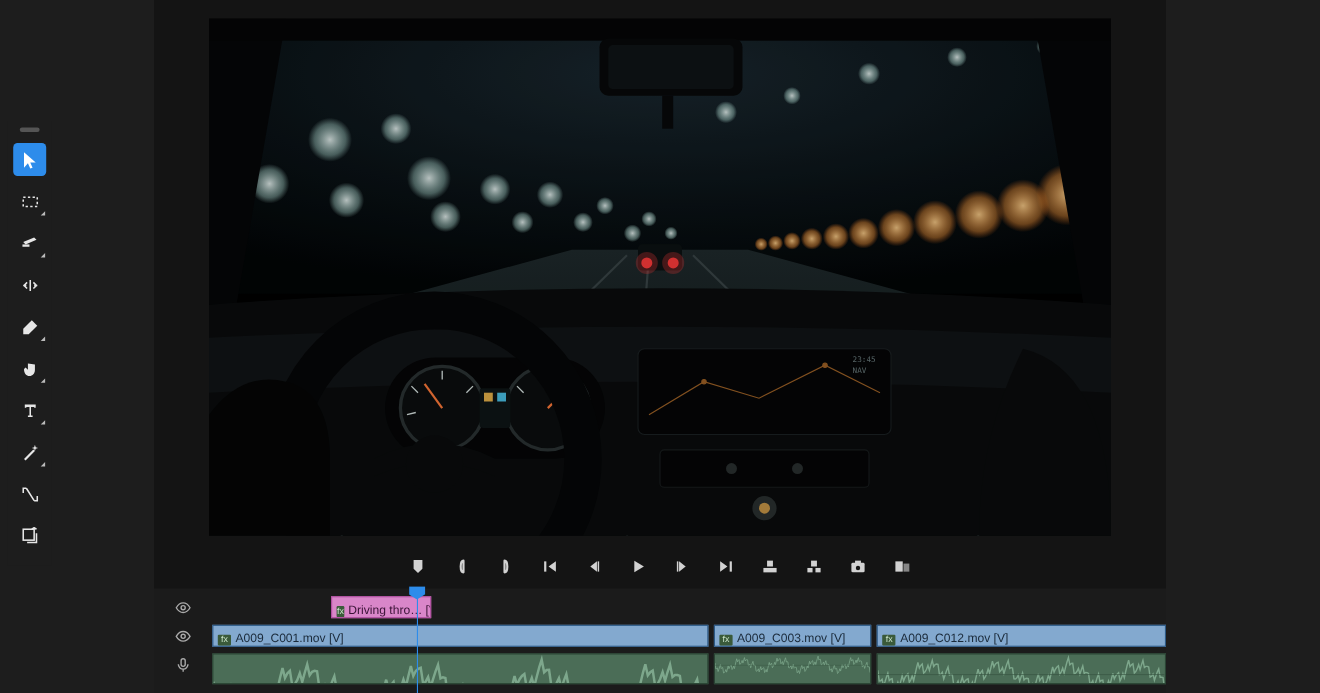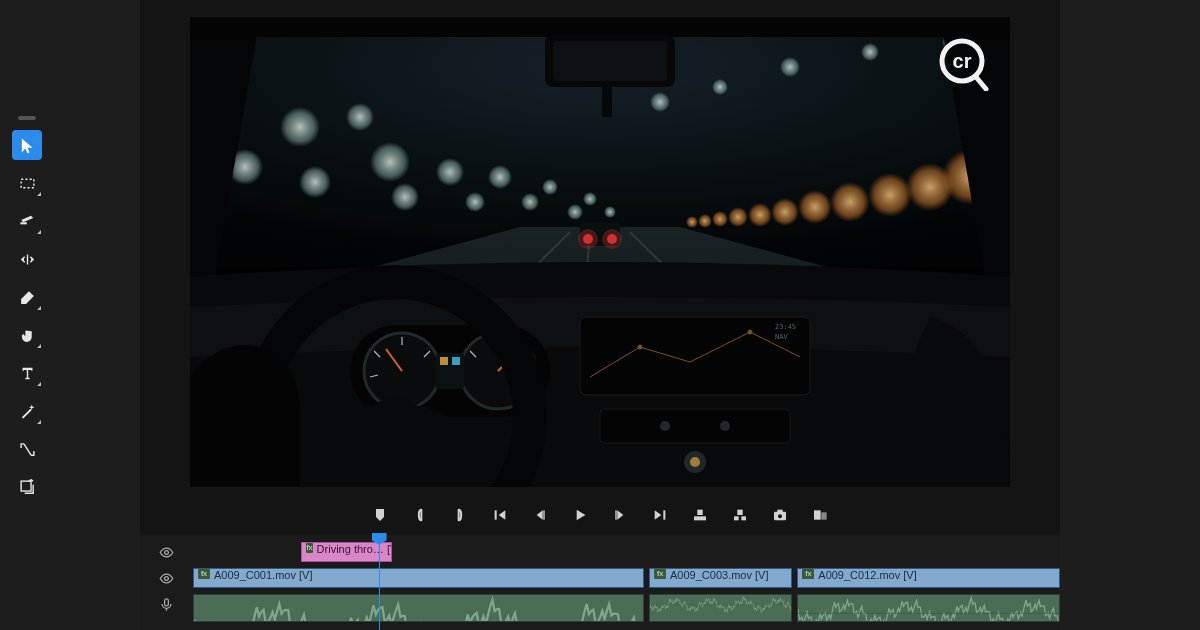--- a/index.html
+++ b/index.html
@@ -25,21 +25,21 @@
   .transport{position:absolute;left:0;right:0;top:500px;height:30px;display:flex;align-items:center;justify-content:center;gap:22px}
   .tbtn{width:18px;height:18px;display:flex;align-items:center;justify-content:center;color:#d2d2d2}
   .tbtn svg{width:16px;height:16px;display:block}
 
   
   .timeline{position:absolute;left:0;right:0;top:535px;bottom:0;background:#1b1b1b}
   .track{position:absolute;left:53px;right:0;height:20px;display:flex;align-items:stretch}
   .track-head{position:absolute;left:0;width:53px;height:20px;display:flex;align-items:center;justify-content:center;color:#999}
   .track-head svg{width:15px;height:15px}
 
-  .clip{position:absolute;top:0;height:100%;border:1px solid rgba(0,0,0,0.35);font-size:11px;display:flex;align-items:flex-start;padding-left:4px;gap:4px;overflow:hidden;white-space:nowrap}
+  .clip{position:absolute;top:0;height:100%;border:1px solid rgba(0,0,0,0.35);font-size:11px;display:flex;align-items:flex-end;padding-left:4px;gap:4px;overflow:hidden;white-space:nowrap}
   .clip.vid{background:#83a9cf;color:#1a2a3a;border-color:#2d5a87}
   .clip.cap{background:#d986c9;color:#3a1236;border-color:#b04fa0}
   .clip.aud{background:#4b6d57;color:#0e1a12;border-color:#2a4434}
   .clip .fx{width:12px;height:10px;background:#3a5a3a;border-radius:1px;color:#cde8cd;font-size:8px;line-height:10px;text-align:center;display:inline-block}
   .clip.aud .wave{position:absolute;inset:0;opacity:0.55}
 
   .playhead{position:absolute;top:0;bottom:0;width:1px;background:#2d8ceb;z-index:5}
   .playhead::before{content:"";position:absolute;top:-2px;left:-7px;width:15px;height:12px;background:#2d8ceb;clip-path:polygon(0 0,100% 0,100% 60%,50% 100%,0 60%)}
 </style>
 </head>
@@ -250,29 +250,20 @@
         <circle cx="205" cy="405" r="26" fill="#0a0c0d"></circle>
       </g>
 
       <path d="M0 470 L0 360 Q30 320 70 330 Q110 340 110 400 L110 470 Z" fill="#050606"></path>
 
       <path d="M740 300 Q820 320 820 470 L700 470 Q700 380 740 300 Z" fill="#0a0c0d"></path>
 
       <rect width="820" height="470" fill="black" opacity="0.18"></rect>
     </svg>
 
-    <div class="brand">
-      <svg viewBox="0 0 56 56">
-          <g fill="none" stroke="#f2f2f2" stroke-width="5">
-            <circle cx="26" cy="26" r="20"></circle>
-            <path d="M40 42 L50 54" stroke-linecap="round"></path>
-          </g>
-          <text x="26" y="33" text-anchor="middle" font-family="Arial" font-size="20" font-weight="700" fill="#f2f2f2">cr</text>
-        </svg>
-    </div>
   </div>
 
   <div class="transport">
     <div class="tbtn">
         <svg viewBox="0 0 24 24" fill="currentColor">
           <path d="M6 3h12v12l-6 6-6-6z"></path>
         </svg>
       </div>
     <div class="tbtn" title="Mark In">
         <svg viewBox="0 0 24 24" fill="none" stroke="currentColor" stroke-width="3">

